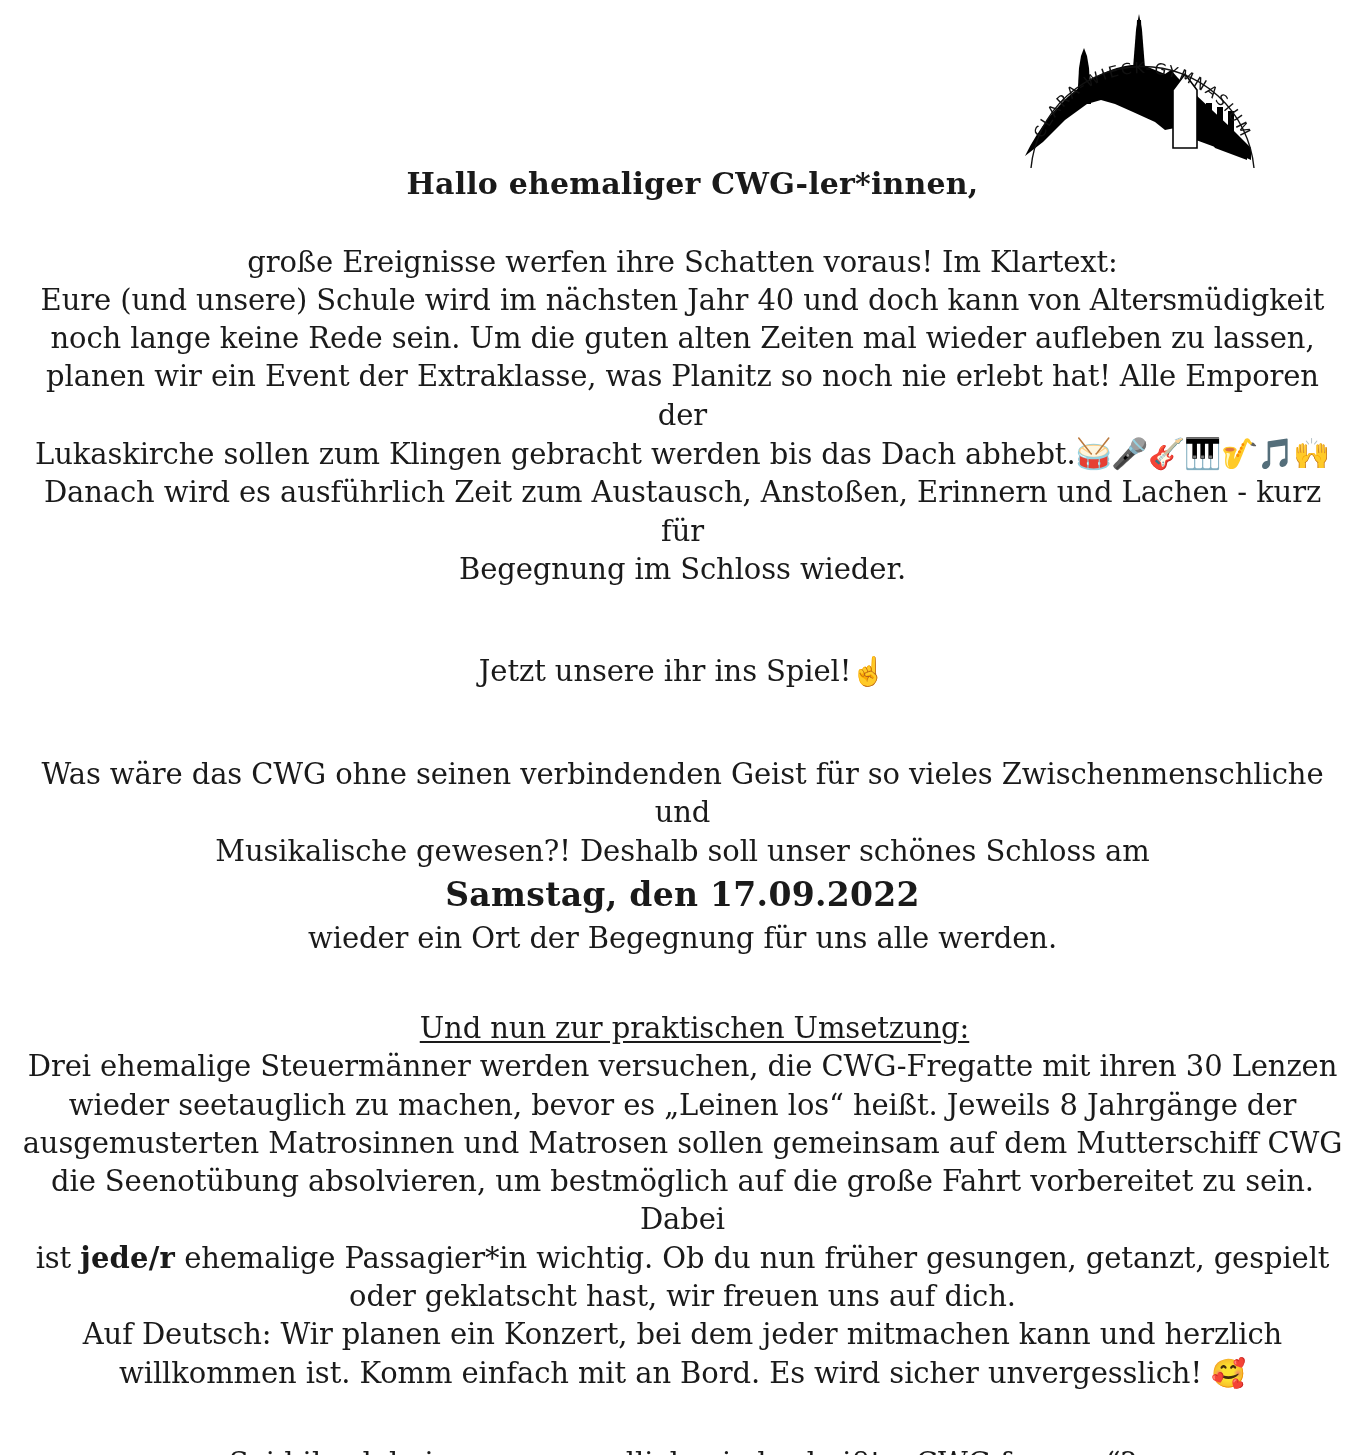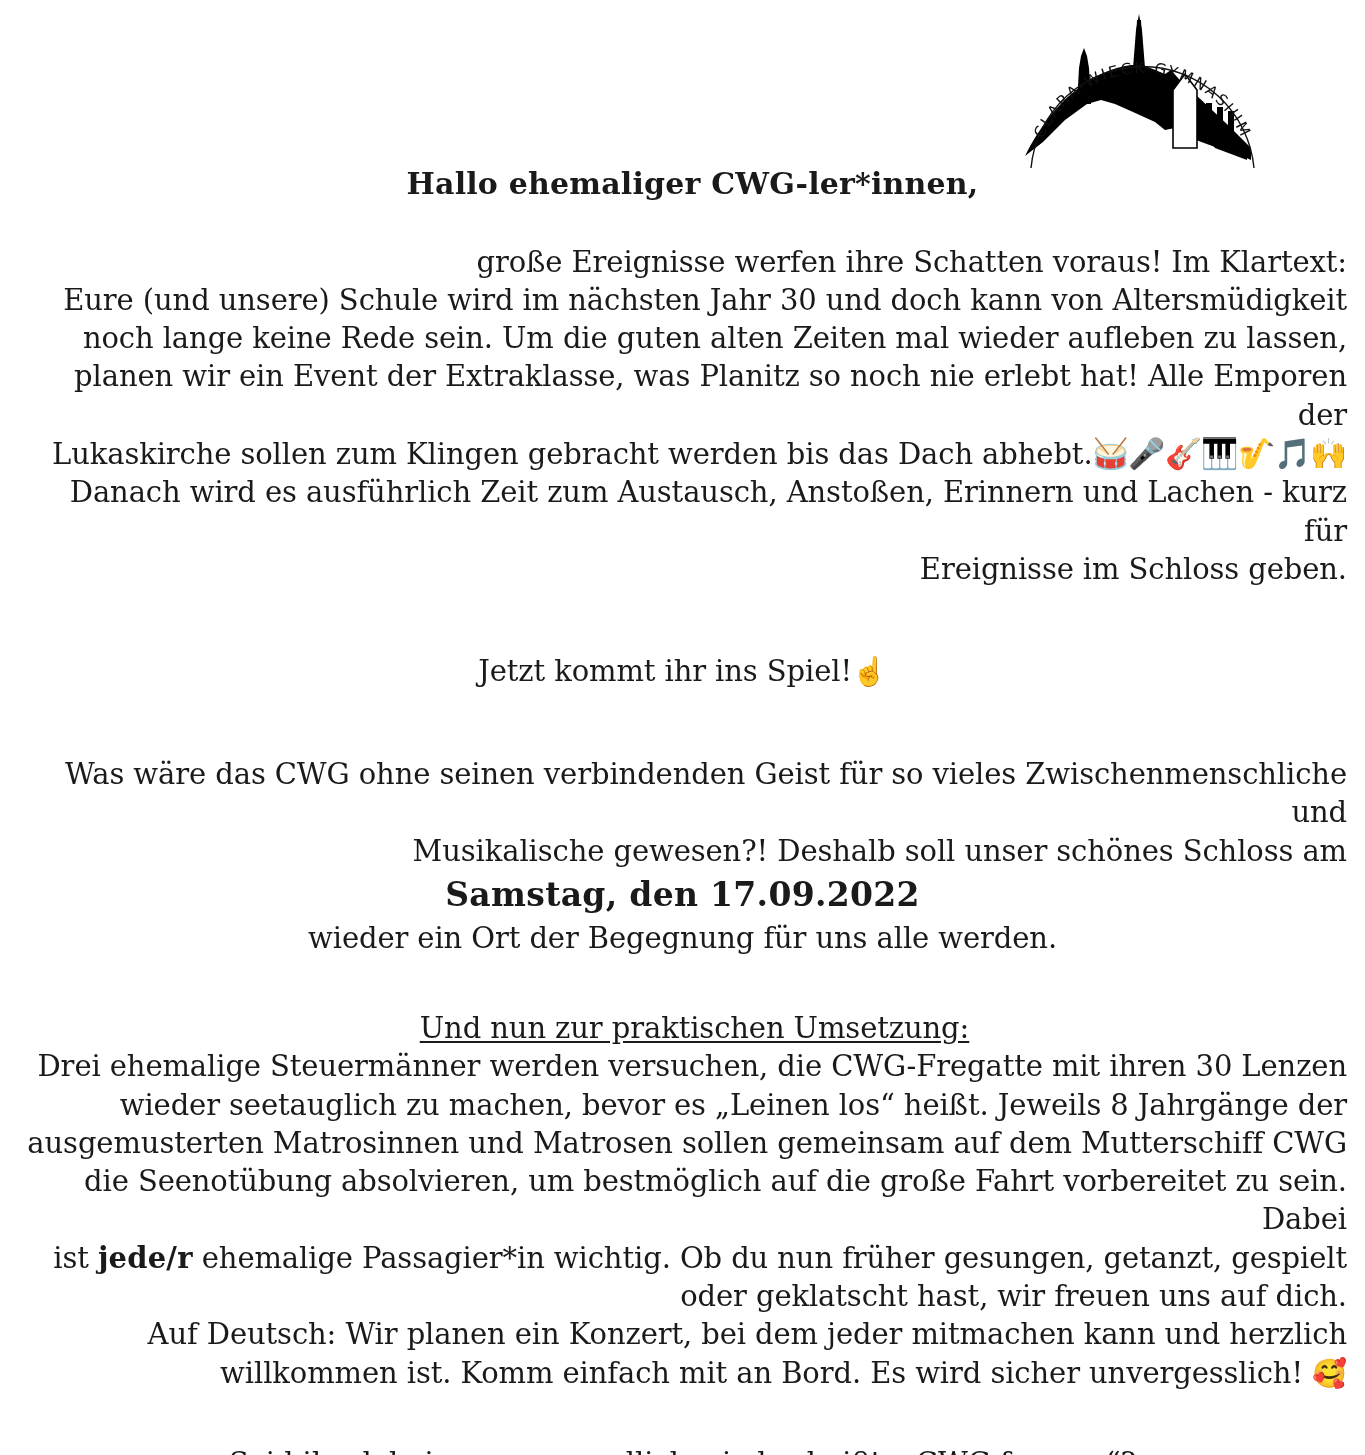--- a/index.html
+++ b/index.html
@@ -68,21 +68,21 @@
   .uline { text-decoration: underline; text-underline-offset: 3px; margin-left: 24px; }
   .bold  { font-weight: bold; letter-spacing: 0.2px; }
 
   .emoji {
     font-family: "DejaVu Sans", sans-serif;
     font-size: 28px;
     letter-spacing: 0;
   }
   .emoji-run { font-size: 30px; letter-spacing: -1px; }
 
-  .line { display: block; text-align: right; }
+  .line { display: block; }
 </style>
 </head>
 <body>
 
 <div class="logo-wrap">
   <svg viewBox="0 0 255 185" xmlns="http://www.w3.org/2000/svg" aria-hidden="true">
     <defs>
       <path id="arcpath" d="M 22 150 A 108 108 0 0 1 233 150" fill="none"></path>
     </defs>
 
@@ -151,31 +151,31 @@
     </text>
   </svg>
 </div>
 
 <div class="letter">
 
   <div class="salutation">Hallo ehemaliger CWG-ler*innen,</div>
 
   <div class="para">
     <span class="line">große Ereignisse werfen ihre Schatten voraus! Im Klartext:</span>
-    <span class="line">Eure (und unsere) Schule wird im nächsten Jahr 30 und doch kann von Altersmüdigkeit</span>
+    <span class="line">Eure (und unsere) Schule wird im nächsten Jahr 40 und doch kann von Altersmüdigkeit</span>
     <span class="line">noch lange keine Rede sein. Um die guten alten Zeiten mal wieder aufleben zu lassen,</span>
     <span class="line">planen wir ein Event der Extraklasse, was Planitz so noch nie erlebt hat! Alle Emporen der</span>
     <span class="line"><span>Lukaskirche sollen zum Klingen gebracht werden bis das Dach abhebt.</span><span class="emoji emoji-run">🥁🎤🎸🎹🎷🎵🙌</span></span>
     <span class="line">Danach wird es ausführlich Zeit zum Austausch, Anstoßen, Erinnern und Lachen - kurz für</span>
-    <span class="line">Ereignisse im Schloss geben.</span>
+    <span class="line">Begegnung im Schloss wieder.</span>
   </div>
 
   <div class="gap-lg"></div>
 
-  <div class="para"><span>Jetzt kommt ihr ins Spiel!</span><span class="emoji">☝️</span></div>
+  <div class="para"><span>Jetzt unsere ihr ins Spiel!</span><span class="emoji">☝️</span></div>
 
   <div class="gap-lg"></div>
 
   <div class="para">
     <span class="line">Was wäre das CWG ohne seinen verbindenden Geist für so vieles Zwischenmenschliche und</span>
     <span class="line">Musikalische gewesen?! Deshalb soll unser schönes Schloss am</span>
   </div>
   <div class="bigdate">Samstag, den 17.09.2022</div>
   <div class="para">wieder ein Ort der Begegnung für uns alle werden.</div>
 

